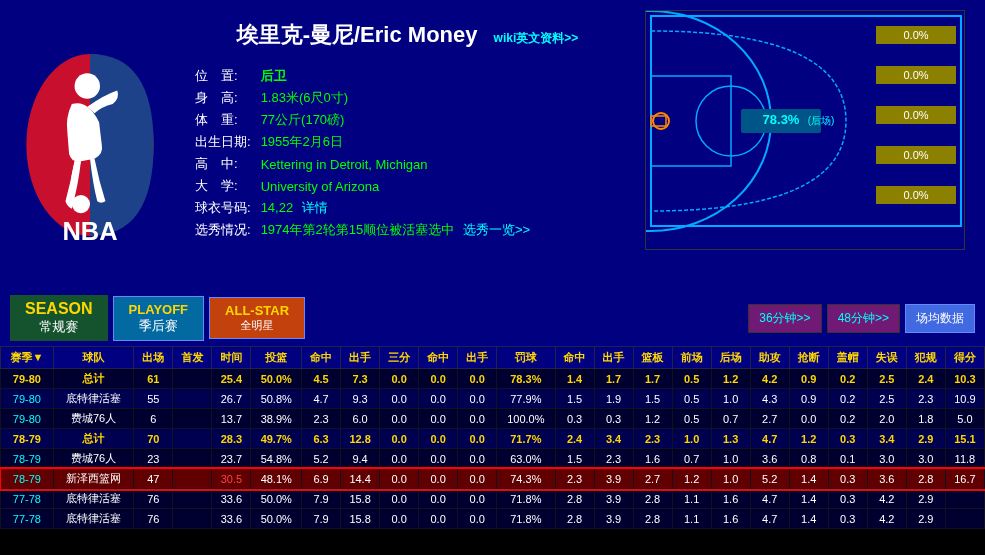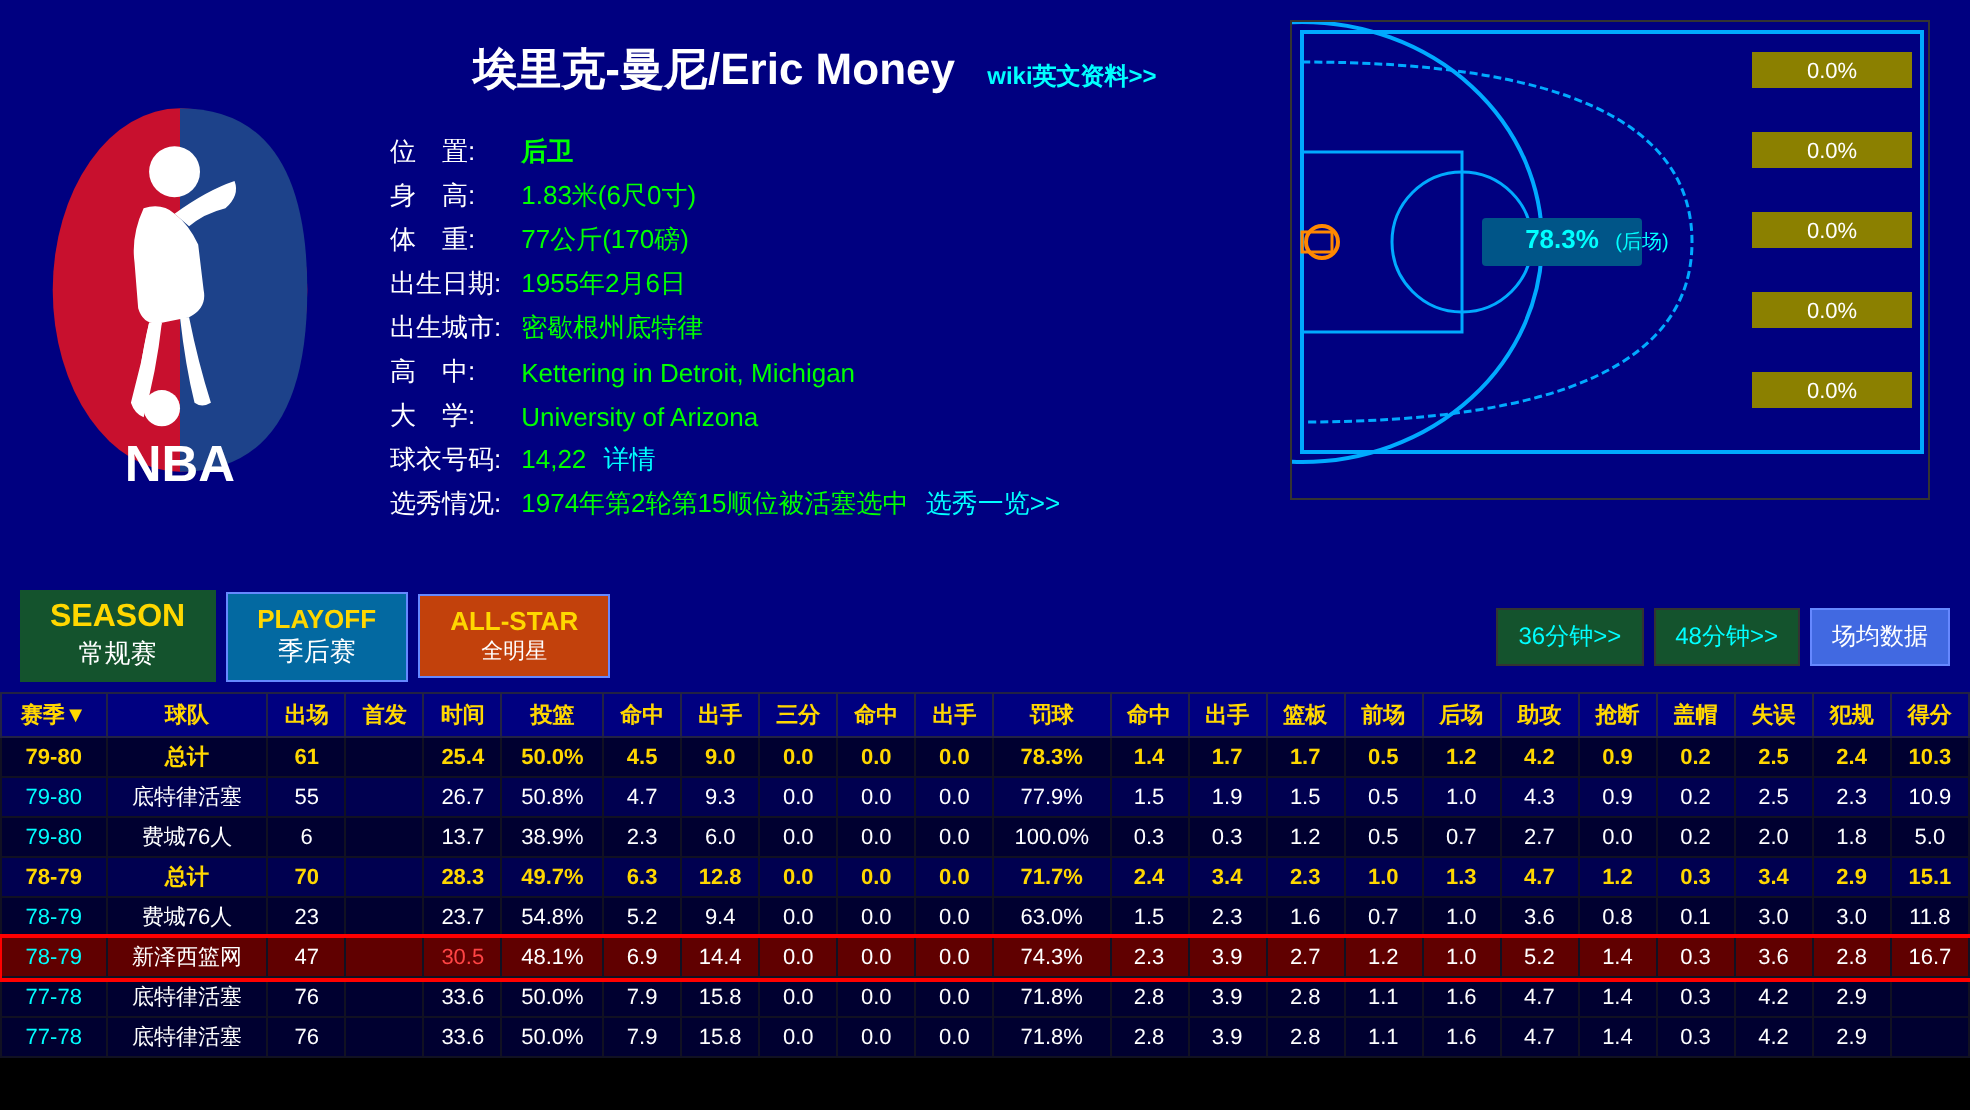--- a/index.html
+++ b/index.html
@@ -143,21 +143,21 @@
       color: #fff;
     }
 
     .right-btns {
       margin-left: auto;
       display: flex;
       gap: 5px;
     }
 
     .time-btn {
-      background: #14532d;
+      background: #701a75;
       color: #00ffff;
       padding: 5px 10px;
       border: 1px solid #333;
       cursor: pointer;
       font-size: 12px;
     }
 
     .avg-btn {
       background: #4169E1;
       color: #fff;
@@ -252,24 +252,20 @@
         <td style="color:#fff; padding:2px 5px;">身　高:</td>
         <td style="color:#00ff00; padding:2px 5px;">1.83米(6尺0寸)</td>
       </tr>
       <tr>
         <td style="color:#fff; padding:2px 5px;">体　重:</td>
         <td style="color:#00ff00; padding:2px 5px;">77公斤(170磅)</td>
       </tr>
       <tr>
         <td style="color:#fff; padding:2px 5px;">出生日期:</td>
         <td style="color:#00ff00; padding:2px 5px;">1955年2月6日</td>
-      </tr>
-      <tr>
-        <td style="color:#fff; padding:2px 5px;">出生城市:</td>
-        <td style="color:#00ff00; padding:2px 5px;">密歇根州底特律</td>
       </tr>
       <tr>
         <td style="color:#fff; padding:2px 5px;">高　中:</td>
         <td style="color:#00ff00; padding:2px 5px;">Kettering in Detroit, Michigan</td>
       </tr>
       <tr>
         <td style="color:#fff; padding:2px 5px;">大　学:</td>
         <td style="color:#00ff00; padding:2px 5px;">University of Arizona</td>
       </tr>
       <tr>
@@ -387,21 +383,21 @@
     </thead>
     <tbody id="stats-tbody">
     <tr class="total-row">
           <td style="color: rgb(255, 215, 0);">79-80</td>
           <td style="color: rgb(255, 215, 0);">总计</td>
           <td style="color: rgb(255, 215, 0);">61</td>
           <td style="color: rgb(255, 215, 0);"></td>
           <td style="color: rgb(255, 215, 0);">25.4</td>
           <td style="color: rgb(255, 215, 0);">50.0%</td>
           <td style="color: rgb(255, 215, 0);">4.5</td>
-          <td style="color: rgb(255, 215, 0);">9.0</td>
+          <td style="color: rgb(255, 215, 0);">7.3</td>
           <td style="color: rgb(255, 215, 0);">0.0</td>
           <td style="color: rgb(255, 215, 0);">0.0</td>
           <td style="color: rgb(255, 215, 0);">0.0</td>
           <td style="color: rgb(255, 215, 0);">78.3%</td>
           <td style="color: rgb(255, 215, 0);">1.4</td>
           <td style="color: rgb(255, 215, 0);">1.7</td>
           <td style="color: rgb(255, 215, 0);">1.7</td>
           <td style="color: rgb(255, 215, 0);">0.5</td>
           <td style="color: rgb(255, 215, 0);">1.2</td>
           <td style="color: rgb(255, 215, 0);">4.2</td>

